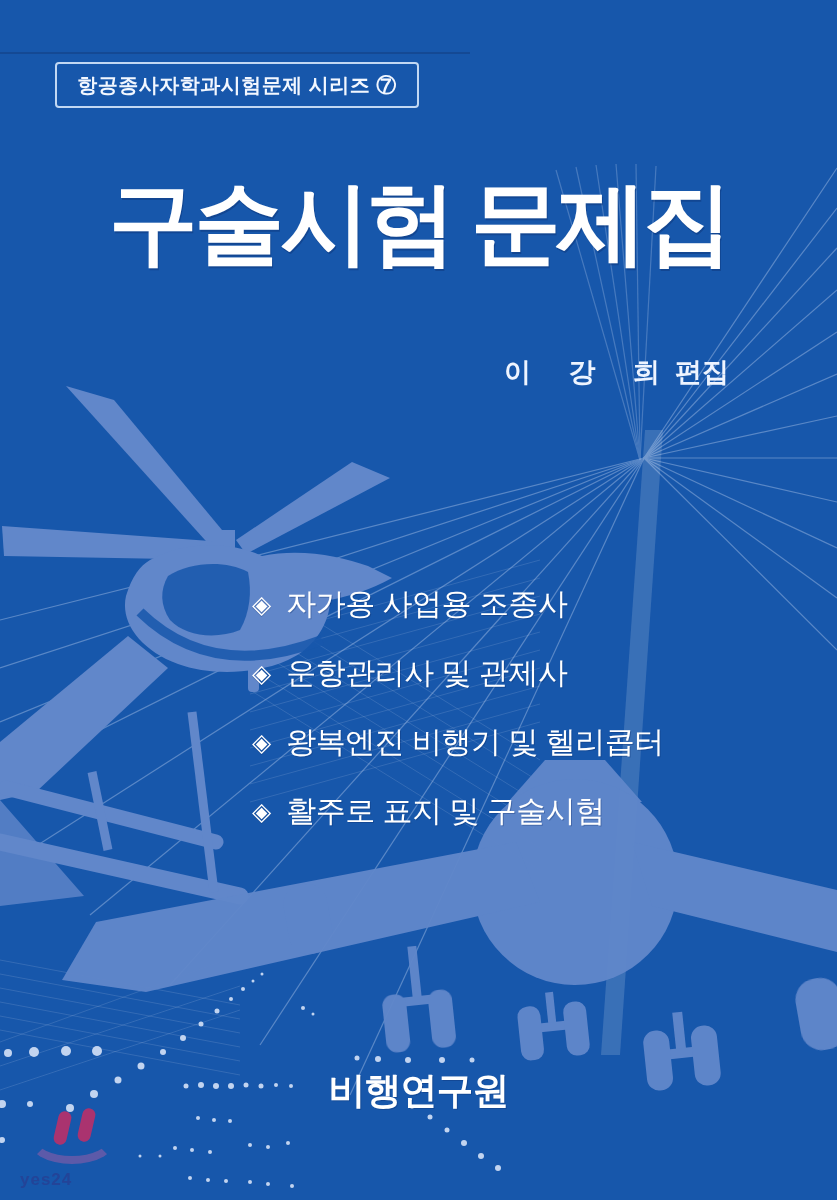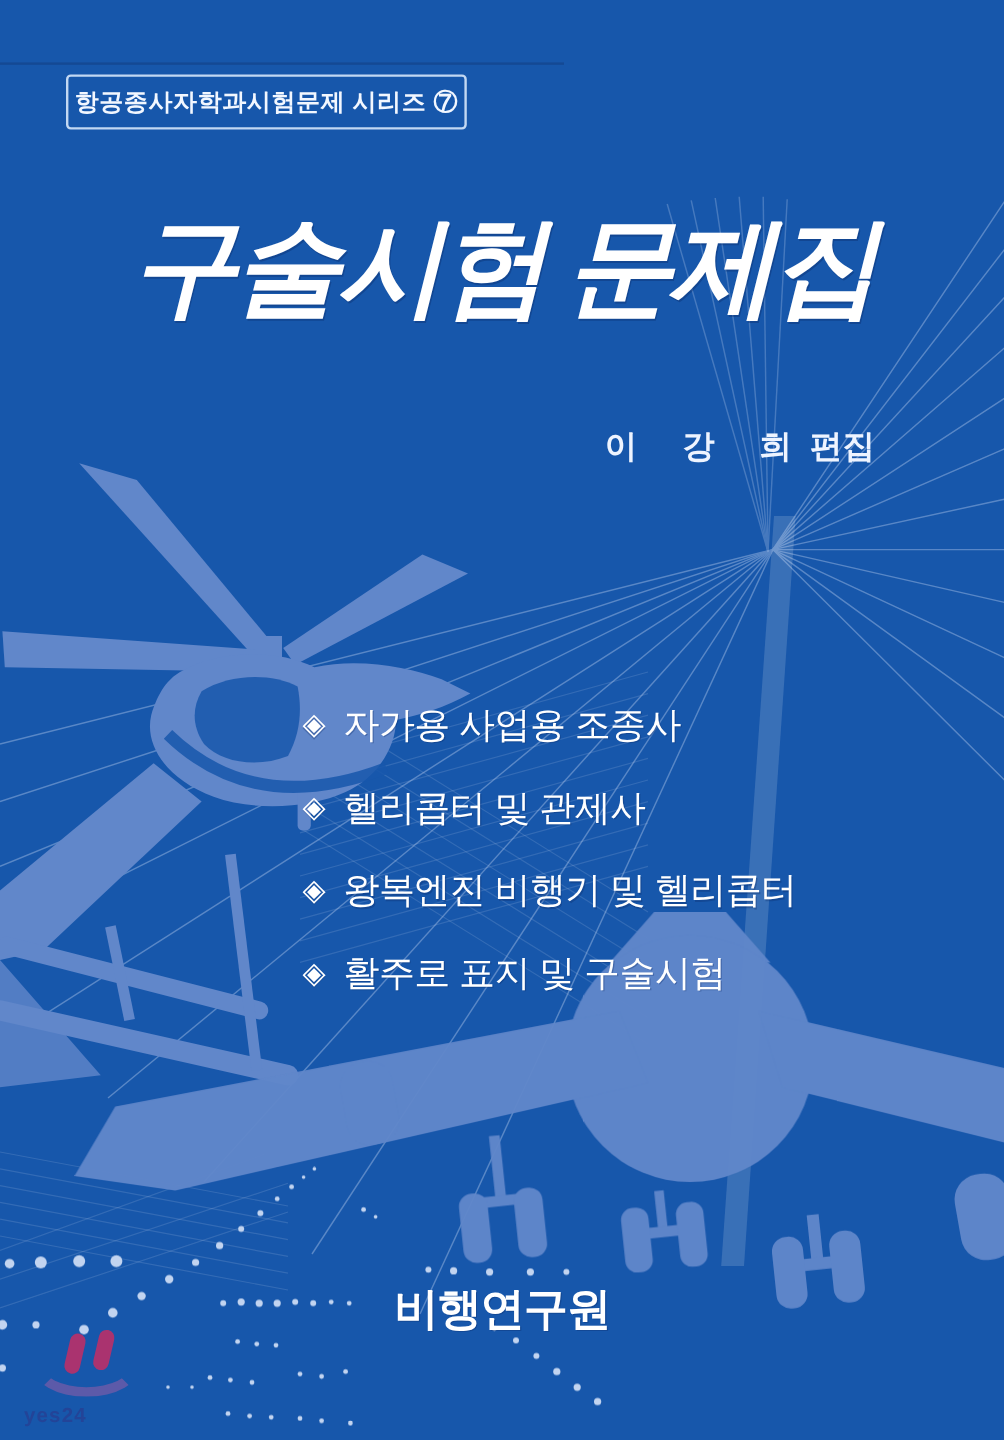--- a/index.html
+++ b/index.html
@@ -19,21 +19,21 @@
   }
   .scan-line {
     position: absolute;
     left: 0; top: 52px;
     width: 470px; height: 2px;
     background: rgba(15, 28, 70, 0.22);
   }
   .series-box {
     position: absolute;
     left: 55px; top: 62px;
-    width: 334px; height: 46px;
+    width: 364px; height: 46px;
     border: 2px solid rgba(225, 238, 255, 0.85);
     border-radius: 4px;
     display: flex;
     align-items: center;
     justify-content: center;
     box-sizing: border-box;
   }
   .series-box span {
     font-size: 20px;
     font-weight: 700;
@@ -48,21 +48,20 @@
     margin: 0;
     text-align: center;
     font-family: "Liberation Serif", serif;
     font-weight: 700;
     font-size: 90px;
     letter-spacing: -4px;
     line-height: 1.15;
     color: #ffffff;
     text-shadow: 1px 2px 0 rgba(10, 40, 100, 0.35);
     white-space: nowrap;
-    font-style: italic;
   }
   .editor-line {
     position: absolute;
     right: 108px; top: 354px;
     font-size: 27px;
     font-weight: 700;
     color: #eef4ff;
     white-space: nowrap;
     margin-left: 36px;
   }
@@ -325,21 +324,21 @@
     <span class="editor-name">이 강 희</span><span>편집</span>
   </div>
 
   <ul class="topics">
     <li class="topic">
       <span class="diamond">◈</span>
       <span class="topic-label">자가용 사업용 조종사</span>
     </li>
     <li class="topic">
       <span class="diamond">◈</span>
-      <span class="topic-label">헬리콥터 및 관제사</span>
+      <span class="topic-label">운항관리사 및 관제사</span>
     </li>
     <li class="topic">
       <span class="diamond">◈</span>
       <span class="topic-label">왕복엔진 비행기 및 헬리콥터</span>
     </li>
     <li class="topic">
       <span class="diamond">◈</span>
       <span class="topic-label">활주로 표지 및 구술시험</span>
     </li>
   </ul>

